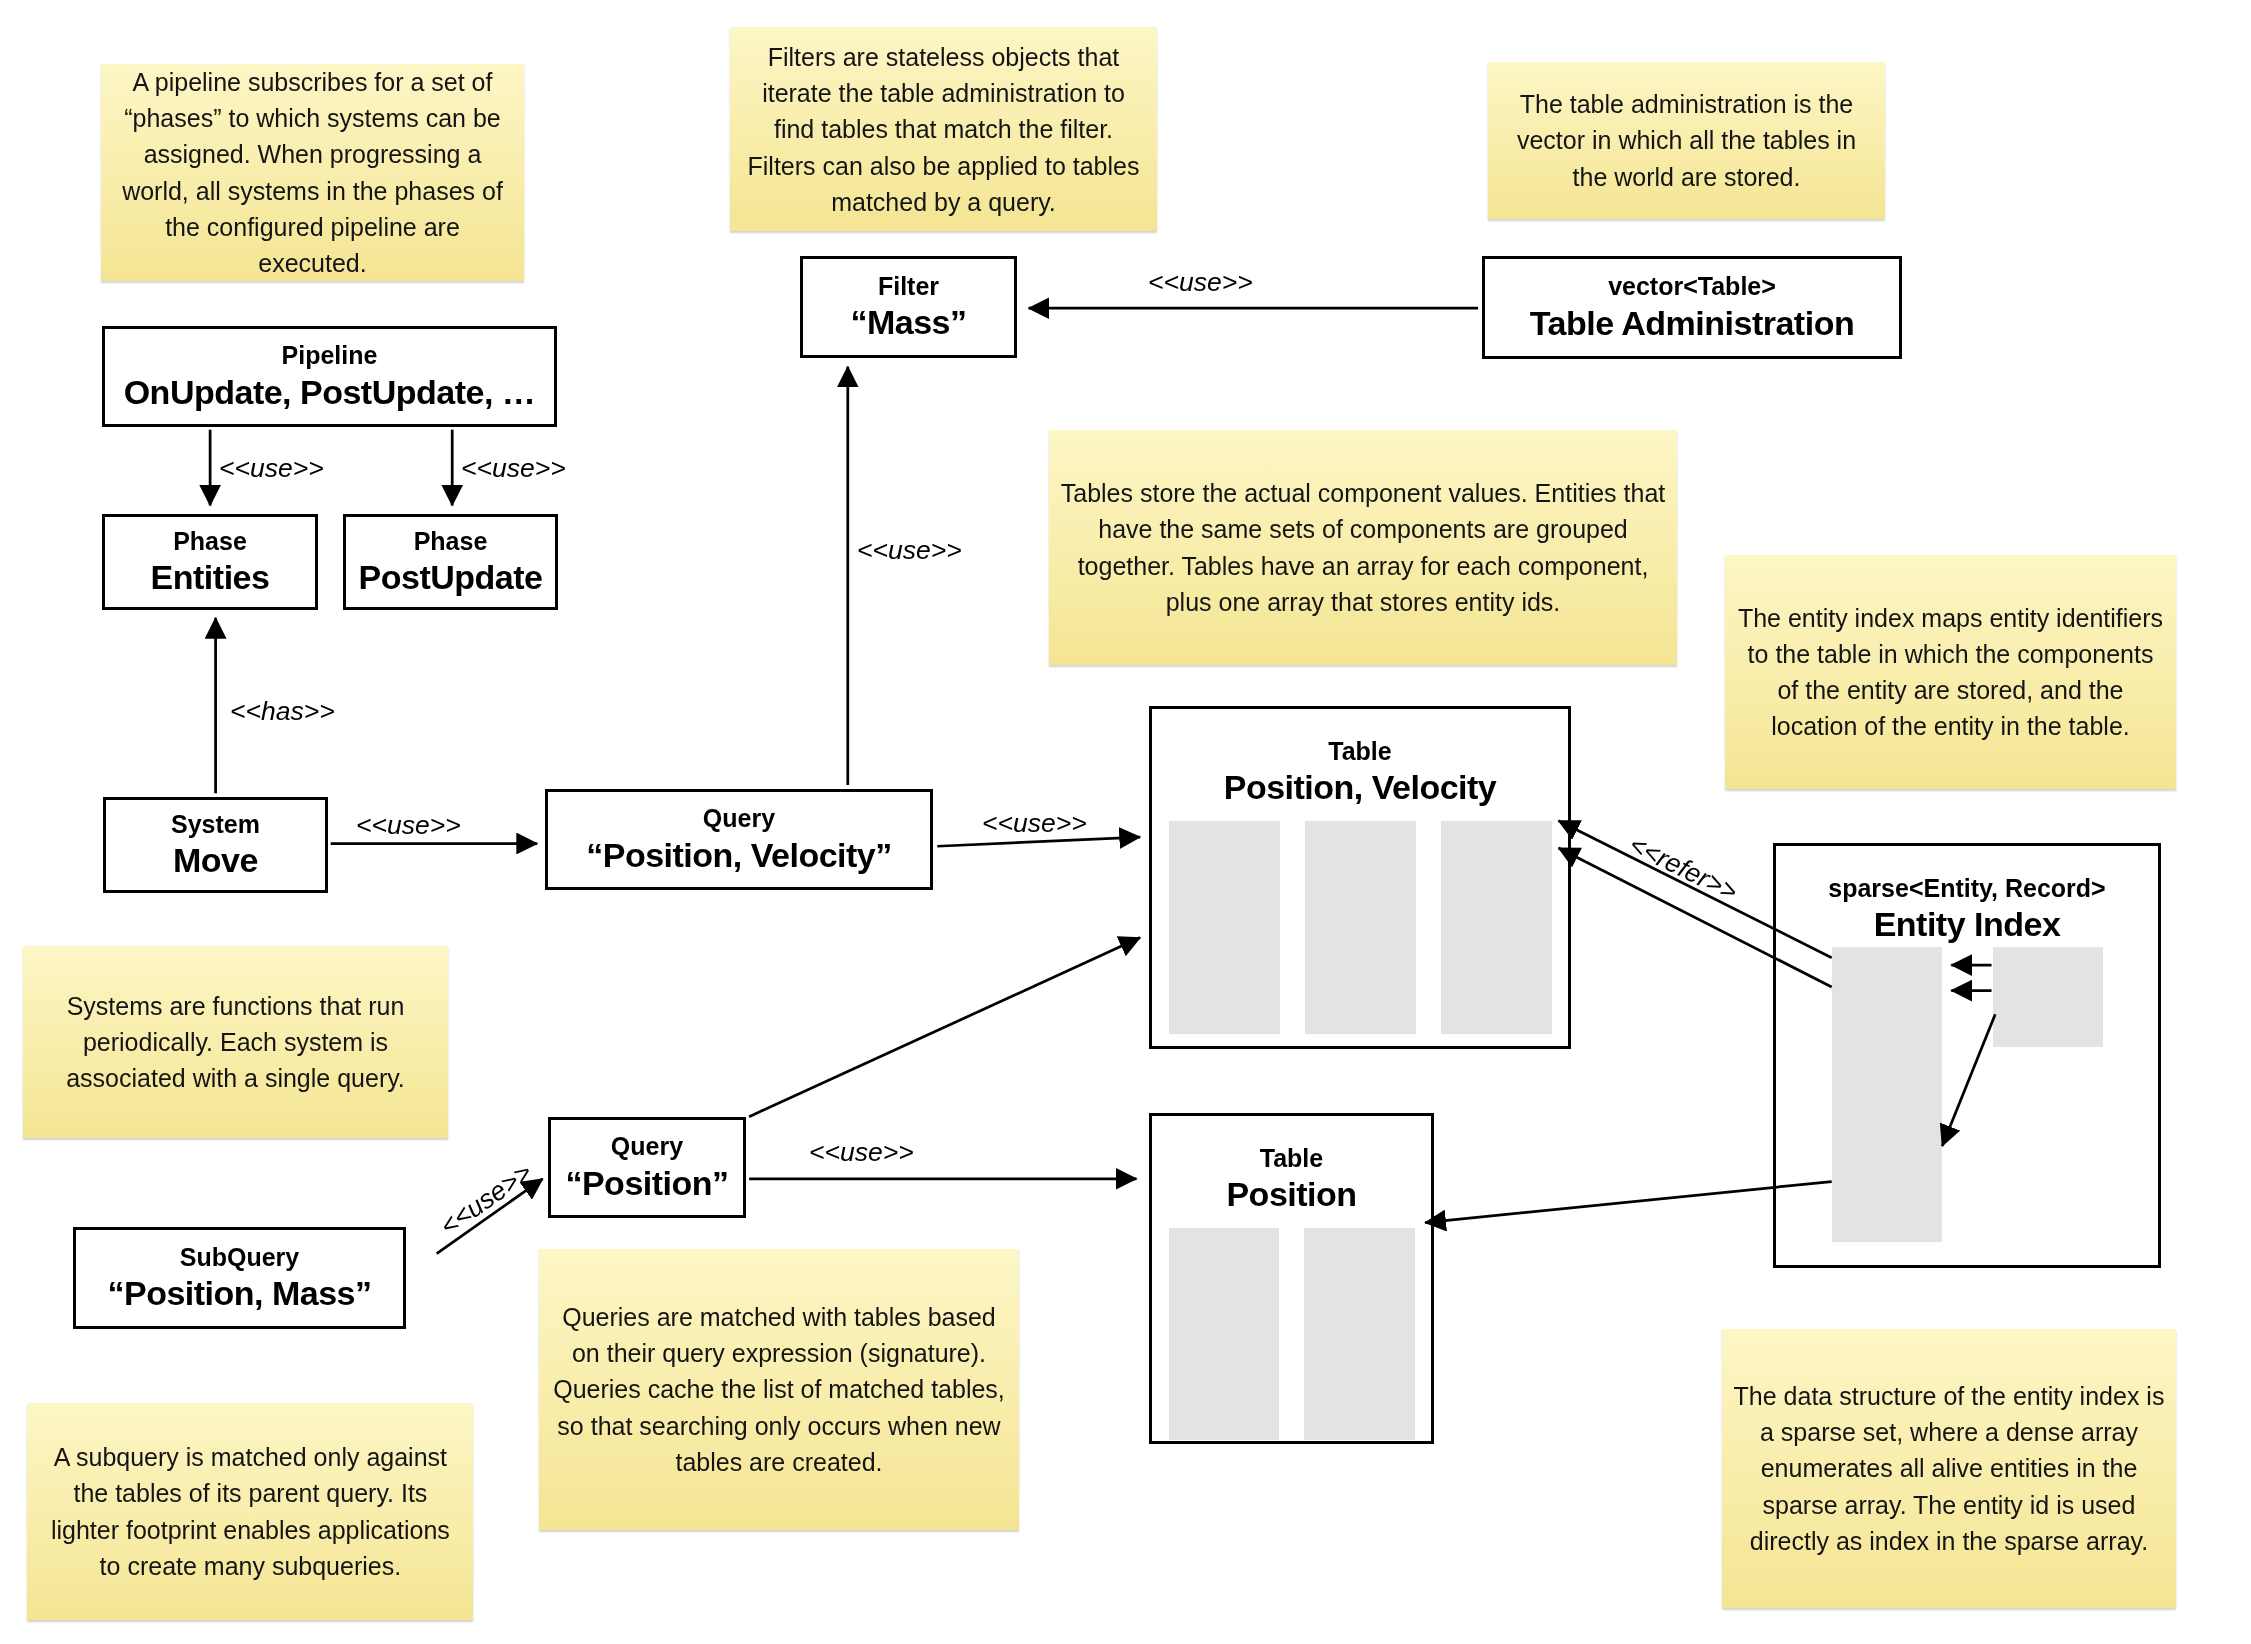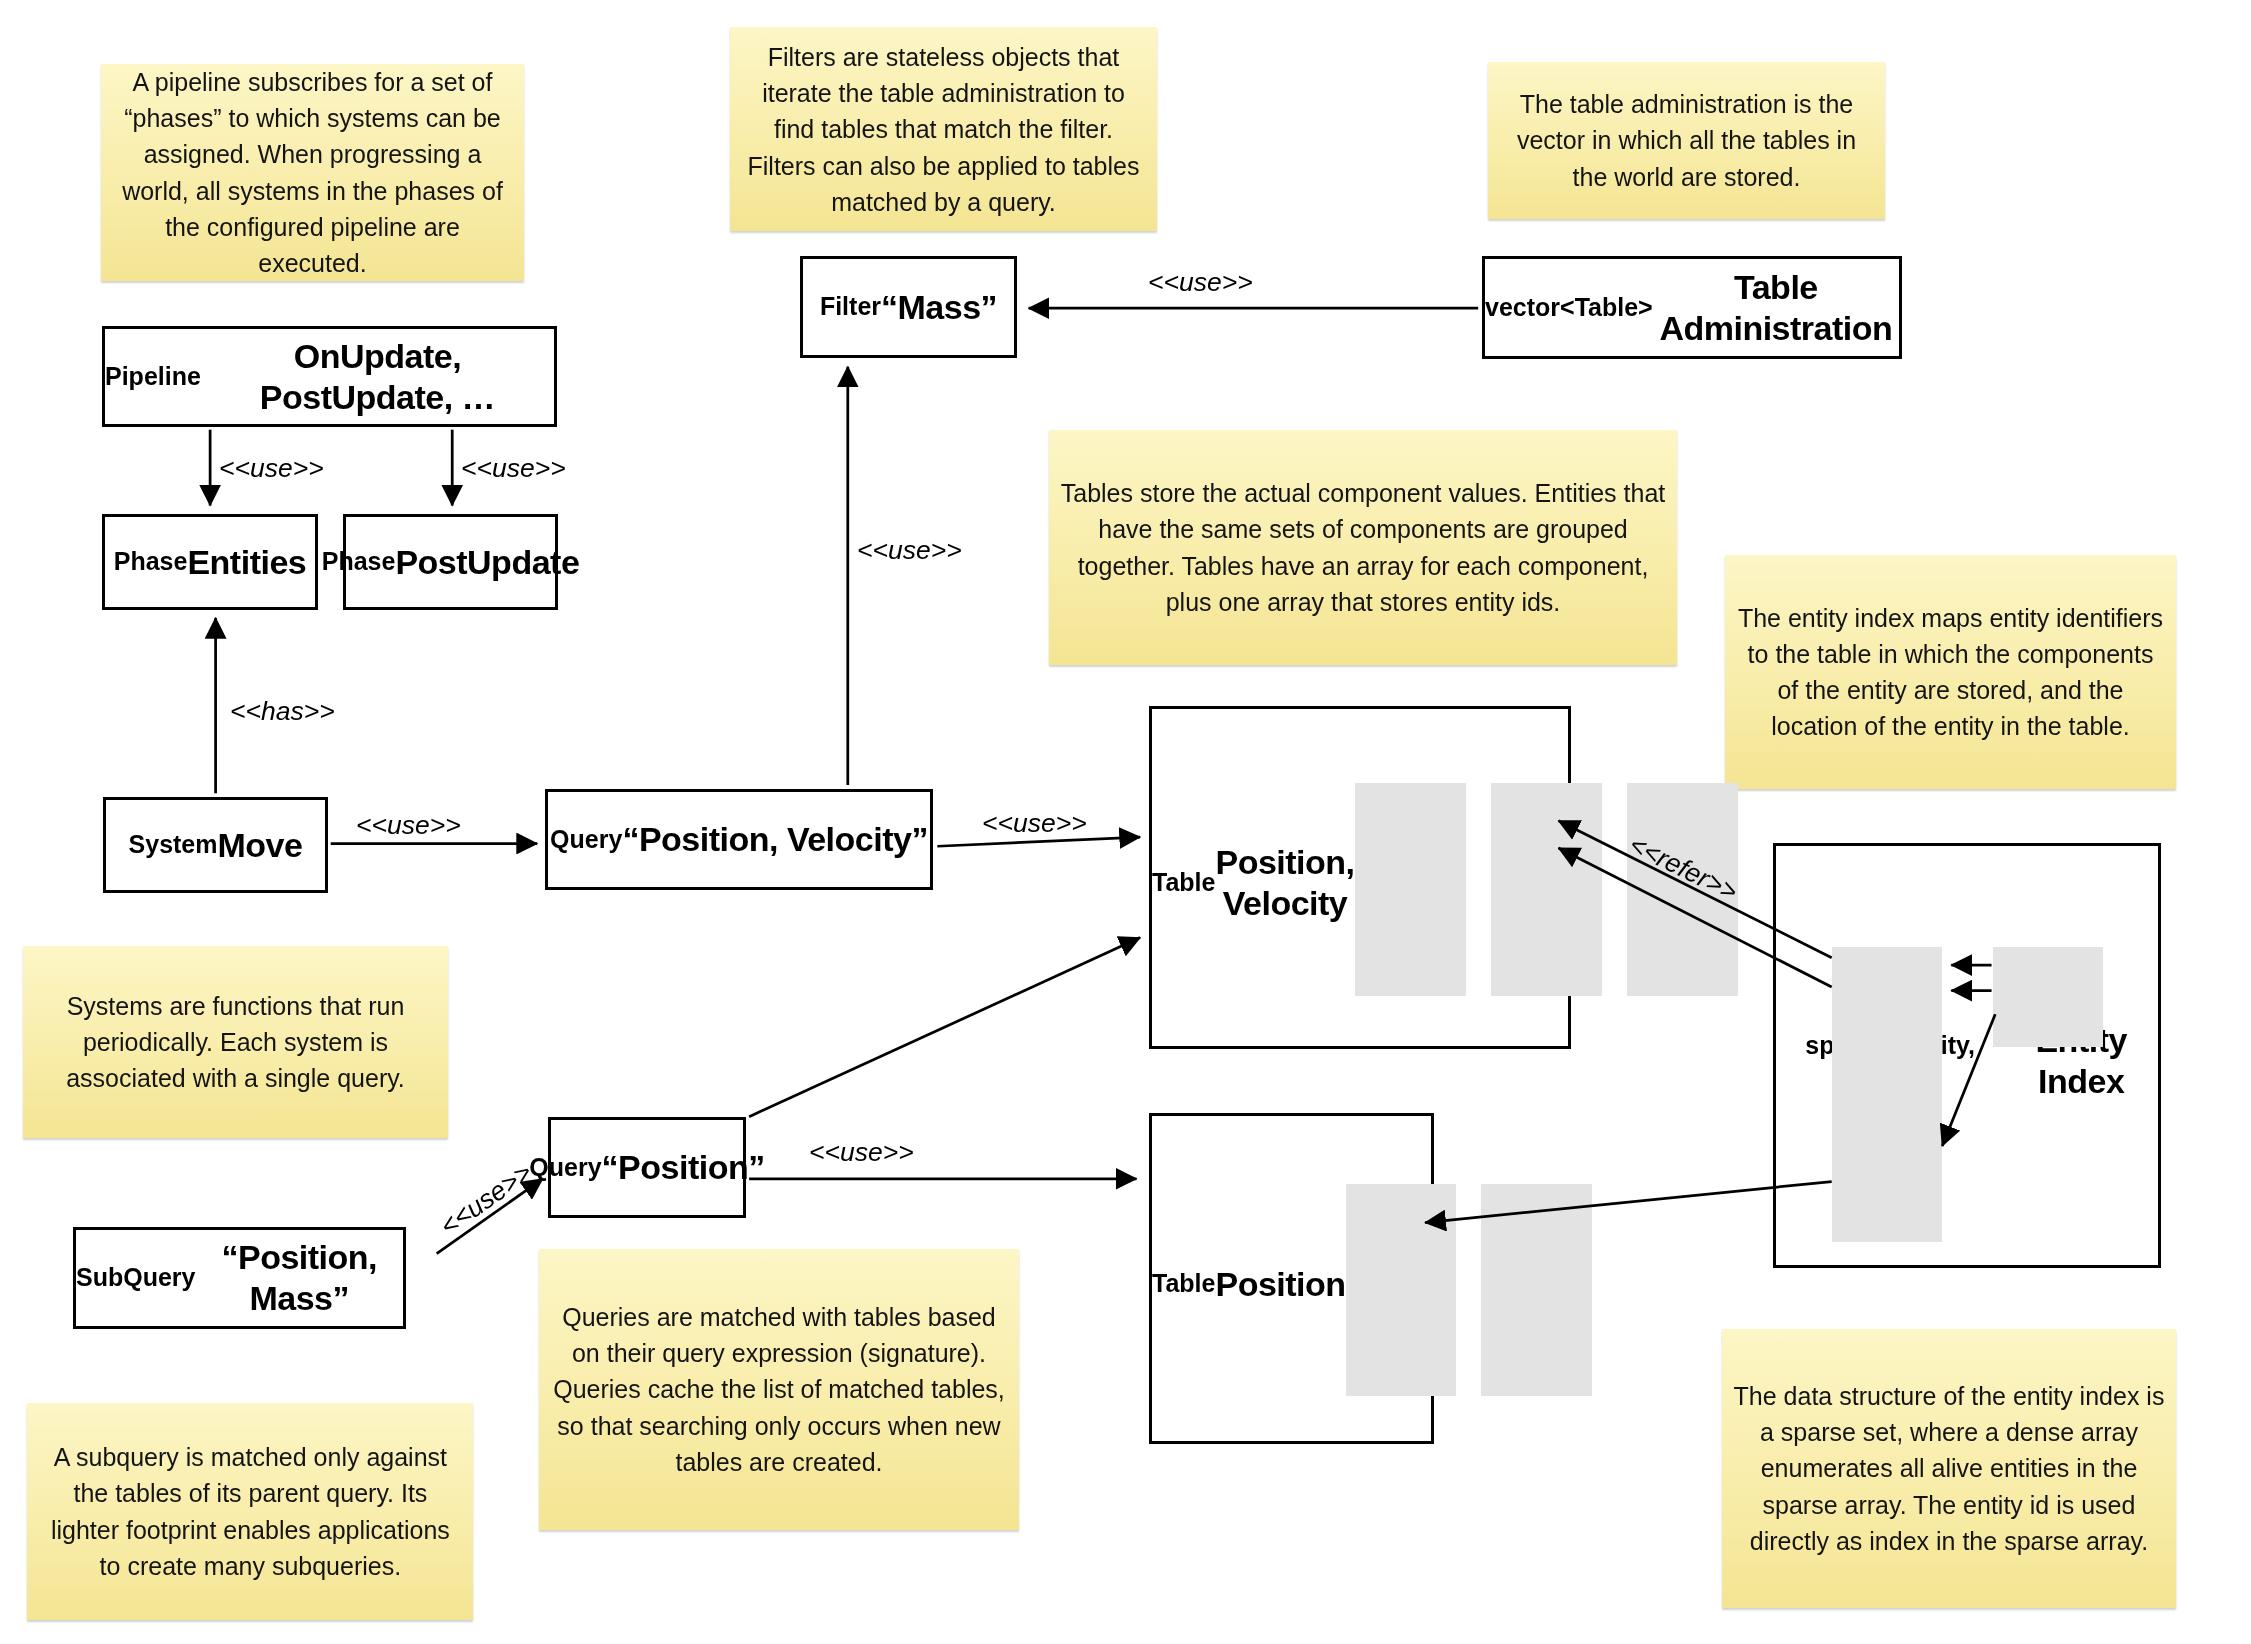--- a/index.html
+++ b/index.html
@@ -11,24 +11,24 @@
   .layer line{stroke:var(--connector,#000);stroke-width:3;}
   .note{
     position:absolute;
     background:linear-gradient(180deg,var(--note-fill-top,#fdf6c6) 0%,var(--note-fill-bottom,#f4e593) 100%);
     box-shadow:0 1.8px 1.8px rgba(0,0,0,0.18);
     display:flex;align-items:center;justify-content:center;text-align:center;
     font-size:25px;line-height:1.45;padding:7.3px 11px;box-sizing:border-box;color:#141414;
   }
   .node{
     position:absolute;background:var(--node-fill,#fff);border:3.7px solid var(--node-border,#000);
-    box-sizing:border-box;display:flex;flex-direction:row;align-items:center;justify-content:center;
+    box-sizing:border-box;display:flex;flex-direction:column;align-items:center;justify-content:center;
     text-align:center;
   }
-  .node.table{justify-content:flex-start;padding-top:11px;}
+  .node.table{justify-content:flex-start;padding-top:27px;}
   .stereo{font-size:25px;font-weight:700;line-height:1.25;}
   .nname{font-size:34px;font-weight:700;line-height:1.2;letter-spacing:-0.5px;}
   .cols{display:flex;gap:25px;margin-top:12.8px;}
   .col{width:111px;height:213px;background:var(--array-fill,#e3e3e3);}
   .block{position:absolute;background:var(--array-fill,#e3e3e3);}
   .elabel{position:absolute;font-style:italic;font-size:26.5px;white-space:nowrap;}
   .rot{transform-origin:center center;}
 </style>
 </head>
 <body>

